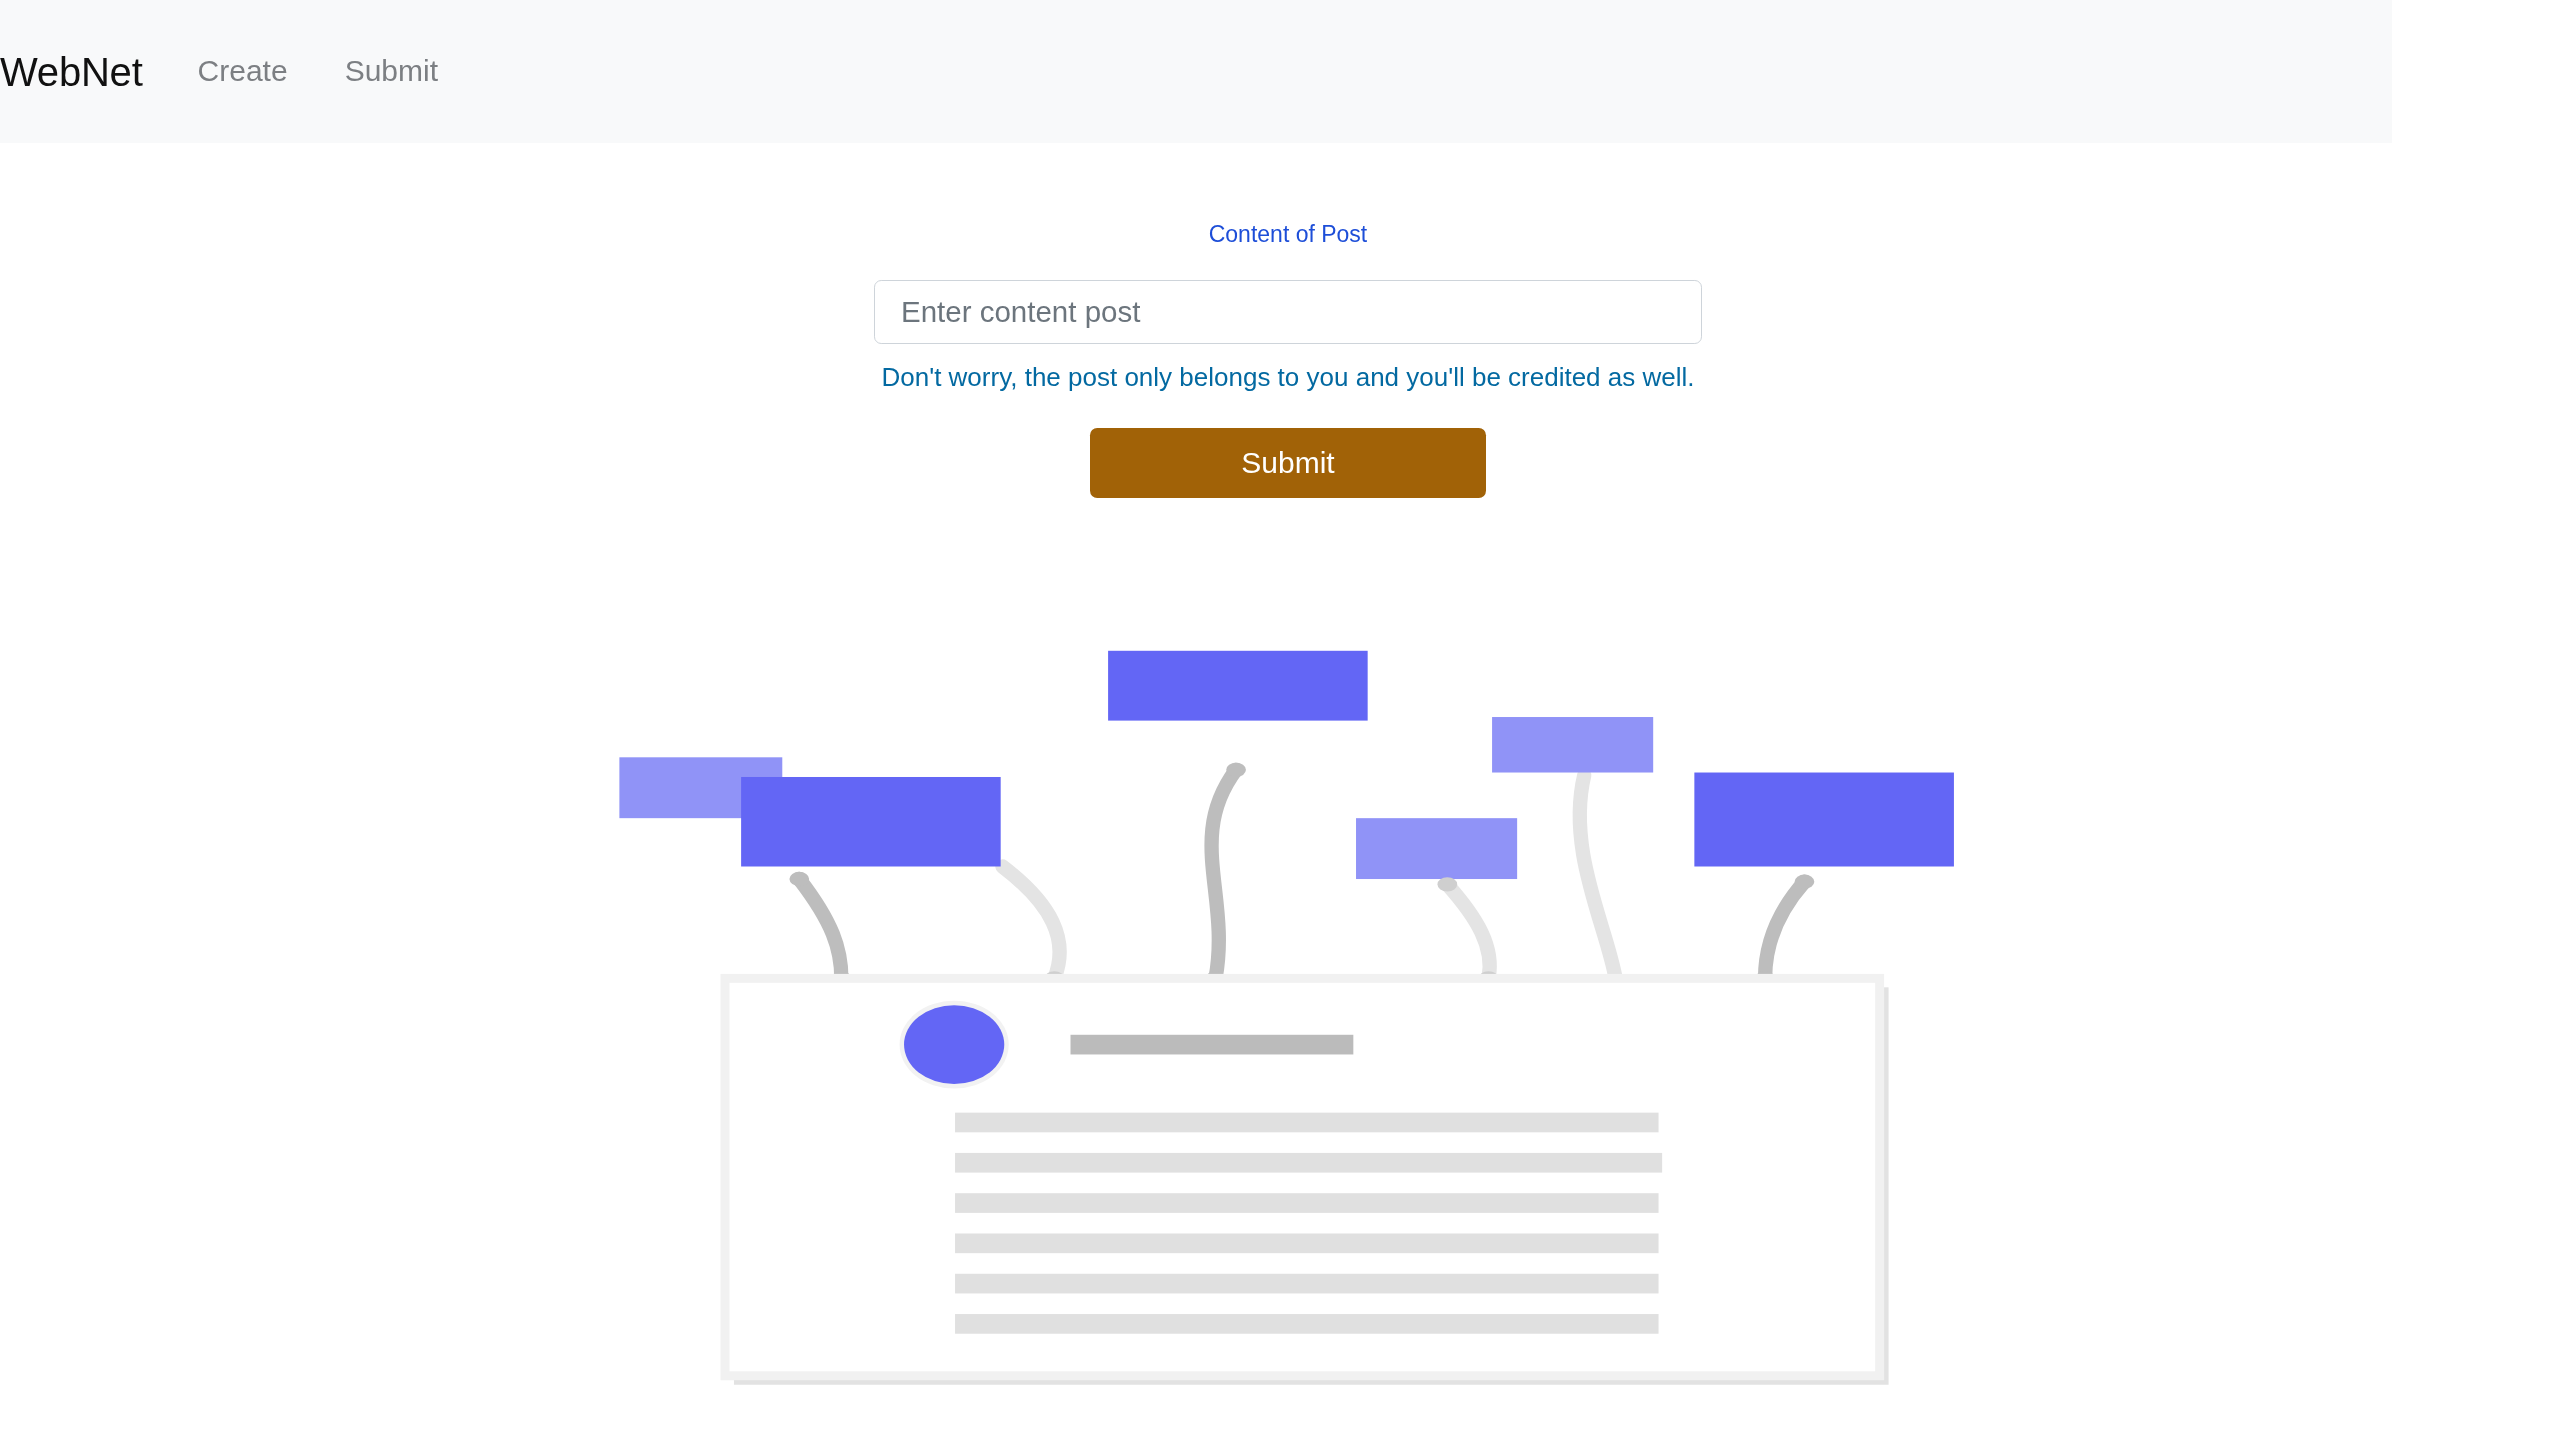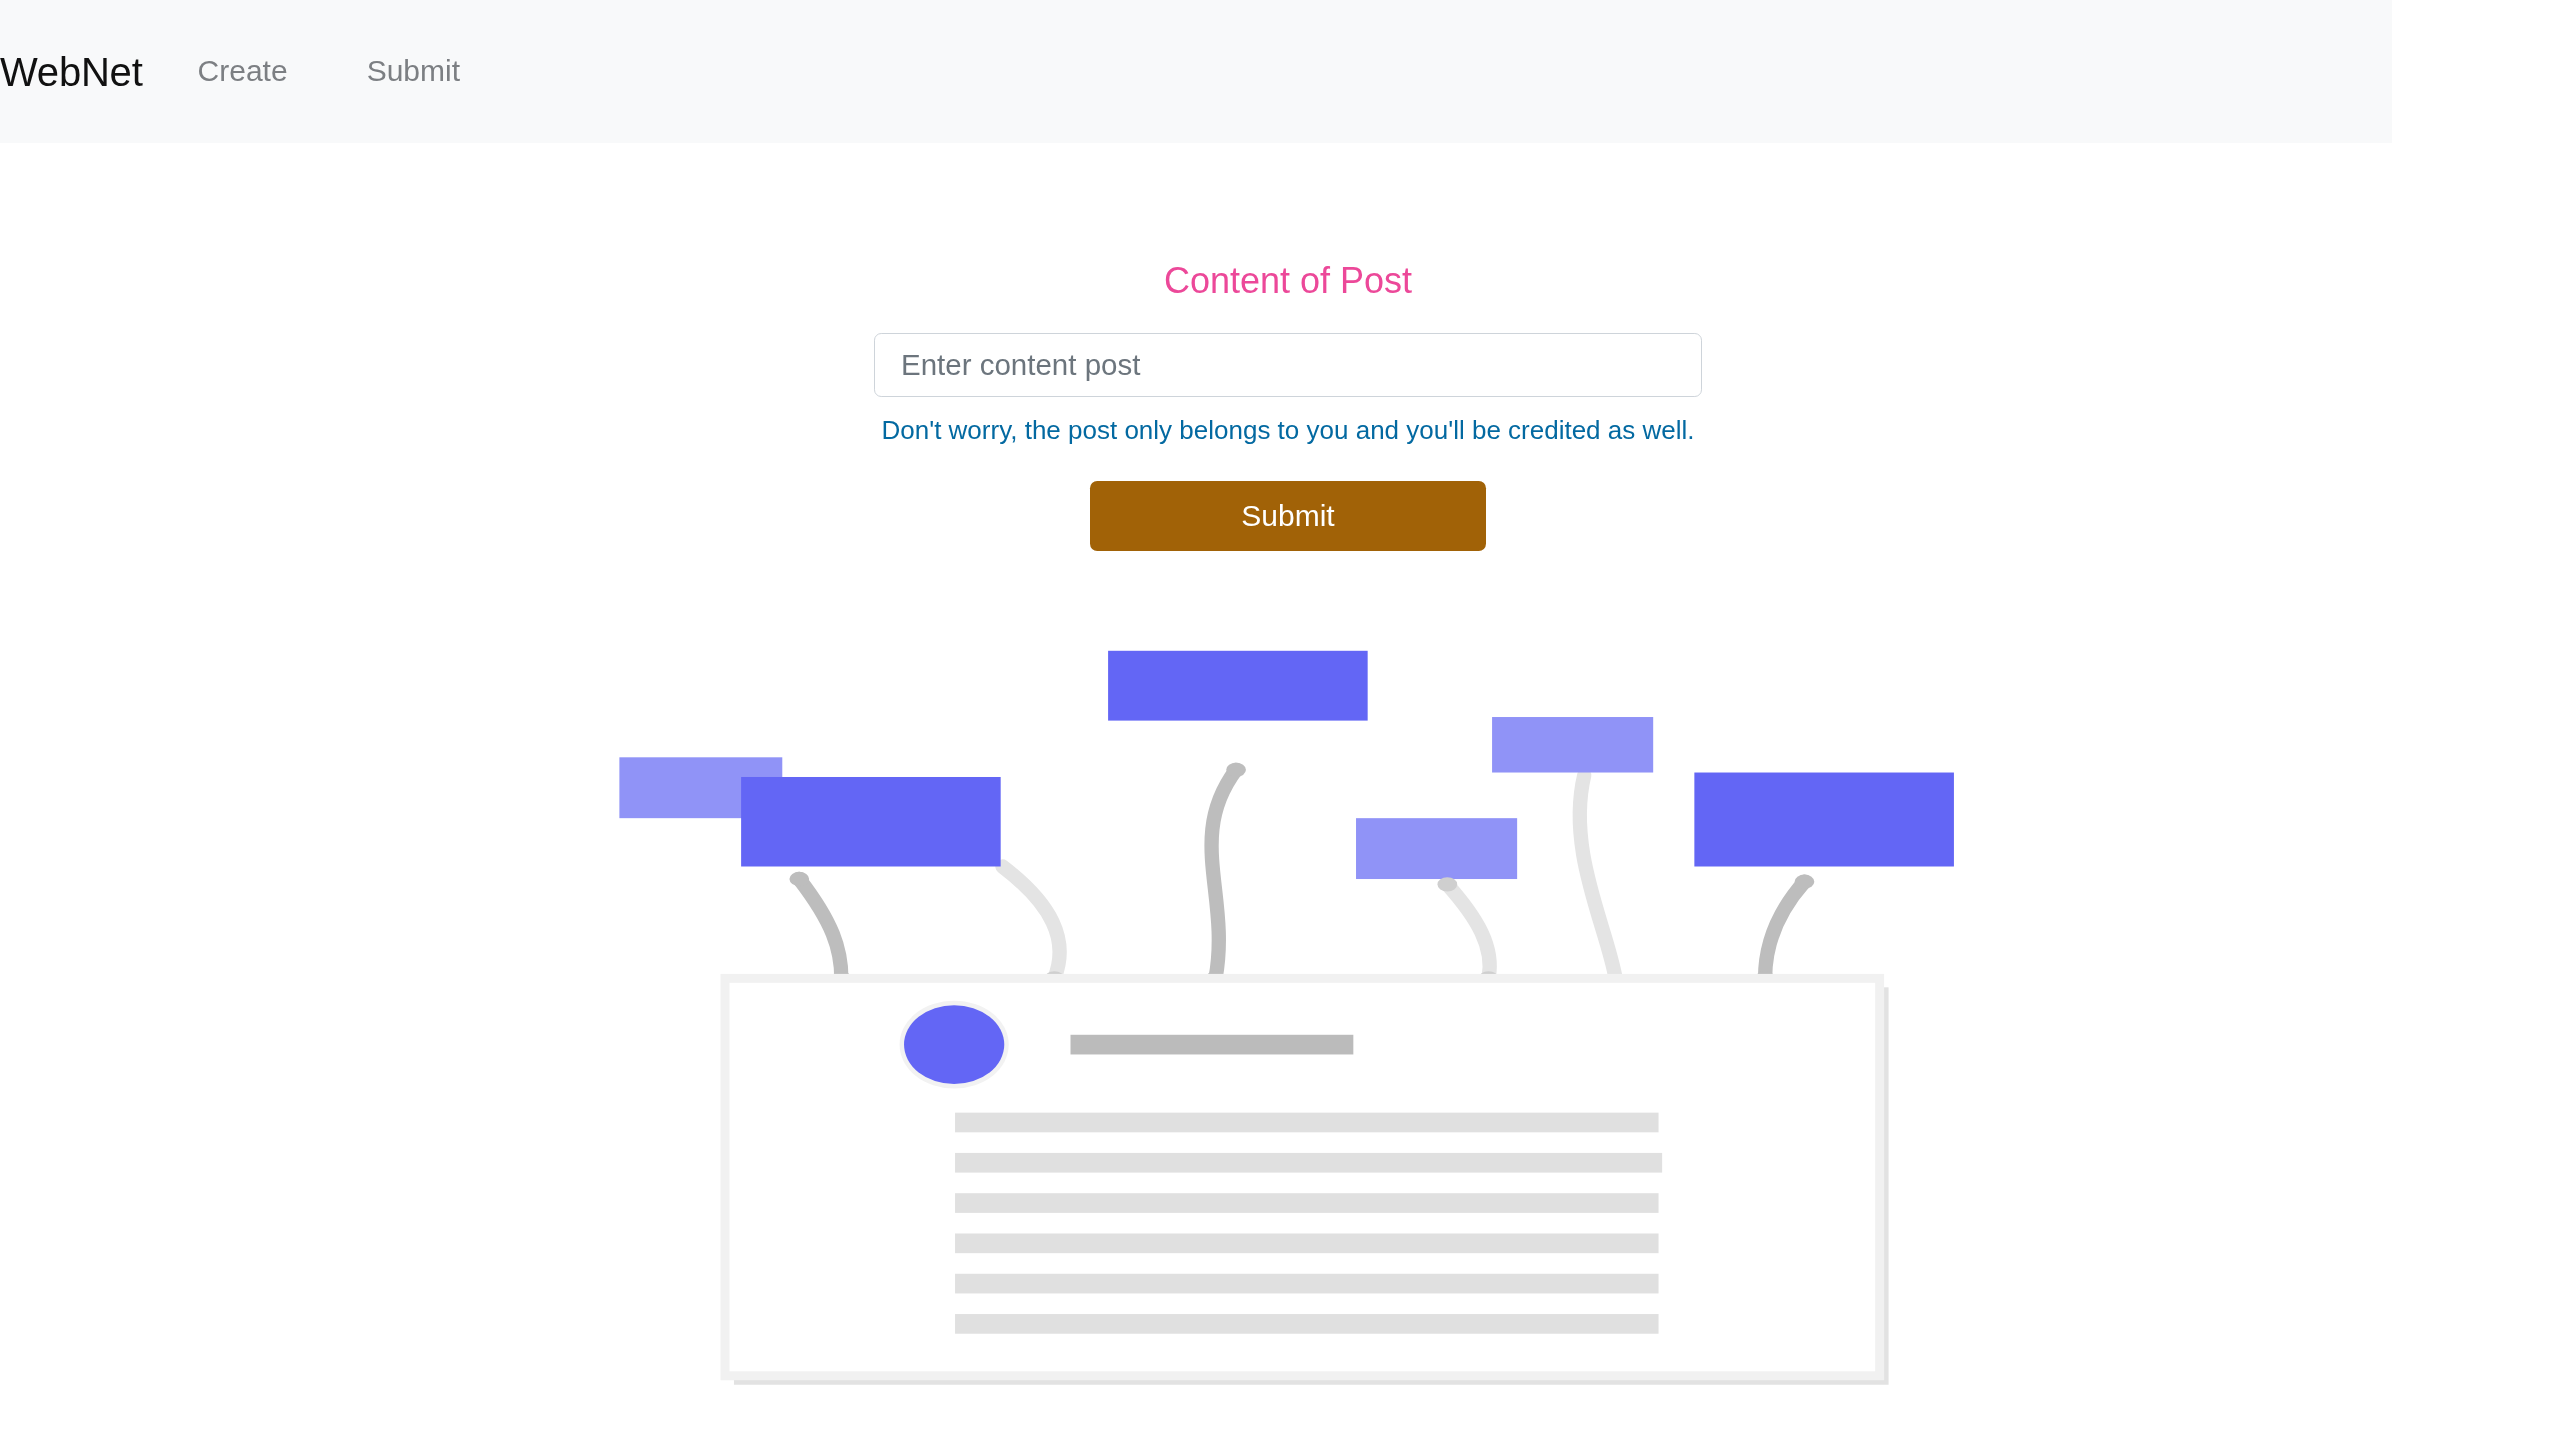--- a/index.html
+++ b/index.html
@@ -31,44 +31,44 @@
     font-size: 40px;
     color: #111111;
     font-weight: 400;
     line-height: 1;
     margin-right: 55px;
     letter-spacing: -0.2px;
   }
   .nav-links {
     display: flex;
     align-items: center;
-    gap: 79px;
+    gap: 57px;
     padding-bottom: 1.8px;
     text-align: center;
   }
   .nav-link {
     font-size: 30px;
     color: #7c7f83;
     text-decoration: none;
     line-height: 1;
     cursor: pointer;
   }
 
   
   .form-area {
     position: absolute;
     left: 0;
     top: 143px;
     width: 2576px;
   }
   .form-label {
     text-align: center;
-    font-size: 36px;
-    color: #ec4899;
-    margin-top: 120px;
+    font-size: 23px;
+    color: #1d4ed8;
+    margin-top: 80px;
     line-height: 1;
   }
   .content-input {
     display: block;
     margin: 34px auto 0 auto;
     width: 828px;
     height: 64px;
     border: 1.8px solid #ced4da;
     border-radius: 7.2px;
     background: #ffffff;

